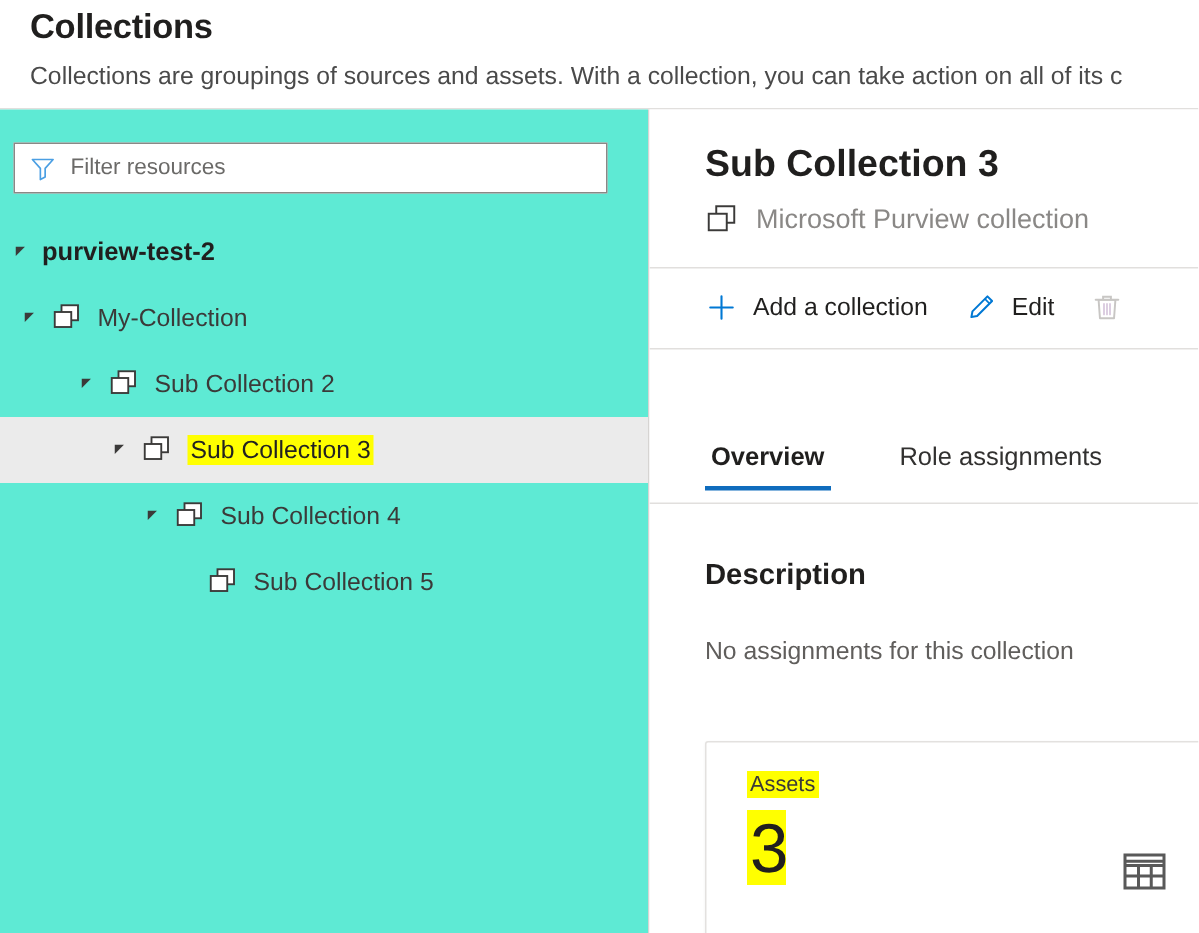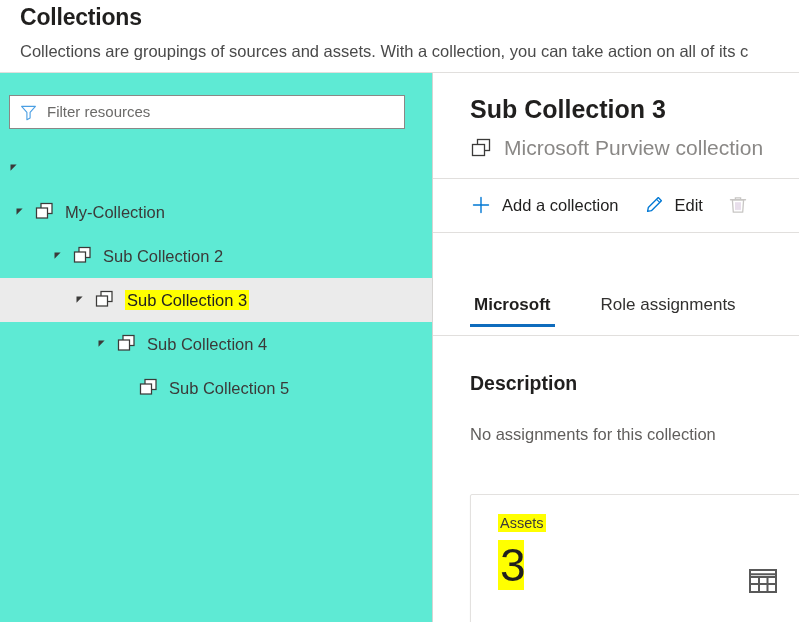--- a/index.html
+++ b/index.html
@@ -76,21 +76,21 @@
   }
   .detail-title {
     position:absolute; left:37px; top:22px;
     font-size:25px; font-weight:600; color:#201f1e; white-space:nowrap;
   }
   .detail-sub {
     position:absolute; left:37px; top:63px;
     display:flex; align-items:center; white-space:nowrap;
   }
   .detail-sub .coll-icon { width:23px; height:21px; margin-right:11px; }
-  .detail-sub-text { font-size:21px; color:#8a8886; }
+  .detail-sub-text { font-size:18px; color:#8a8886; }
 
   .rule { position:absolute; left:0; width:366px; height:1px; background:#e1dfdd; }
   .rule-a { top:105px; }
   .rule-b { top:159px; }
   .rule-tabs { top:262px; }
 
   .cmdbar {
     position:absolute; left:37px; top:114px; height:36px;
     display:flex; align-items:center;justify-content:flex-end;
   }
@@ -162,20 +162,21 @@
       <input class="filter-input" type="text" placeholder="Filter resources" style="">
     </div>
 
     <div class="tree" id="tree-container">
         <div class="tree-row root" style="padding-left: 6px;">
           <span class="tw-chevron">
             <svg viewBox="0 0 16 16" width="14" height="14">
               <path d="M4 4h7l-7 7z" fill="#3b3a39"></path>
             </svg>
           </span>
+          <span class="tree-label">purview-test-2</span>
         </div>
         <div class="tree-row" style="padding-left: 12px;">
           <span class="tw-chevron">
             <svg viewBox="0 0 16 16" width="14" height="14">
               <path d="M4 4h7l-7 7z" fill="#3b3a39"></path>
             </svg>
           </span>
           <span class="coll-icon"><svg viewBox="0 0 22 20" width="22" height="20">
               <rect x="7" y="1.5" width="11" height="10" fill="#fff" stroke="#3b3a39" stroke-width="1.25"></rect>
               <rect x="2.5" y="6" width="11" height="10" fill="#fff" stroke="#3b3a39" stroke-width="1.25"></rect>
@@ -280,21 +281,21 @@
             <path d="M9 8.6v7M11 8.6v7M13 8.6v7" stroke="#d9c9de" stroke-width="1.2" stroke-linecap="round"></path>
           </svg>
         </span>
       </div>
     </div>
 
     <div class="rule rule-b"></div>
 
     <div class="tabs">
       <div class="tab active">
-        <span>Microsoft</span>
+        <span>Overview</span>
       </div>
       <div class="tab">
         <span>Role assignments</span>
       </div>
     </div>
 
     <div class="rule rule-tabs"></div>
 
     <div class="section-title">Description</div>
     <div class="section-body">No assignments for this collection</div>

